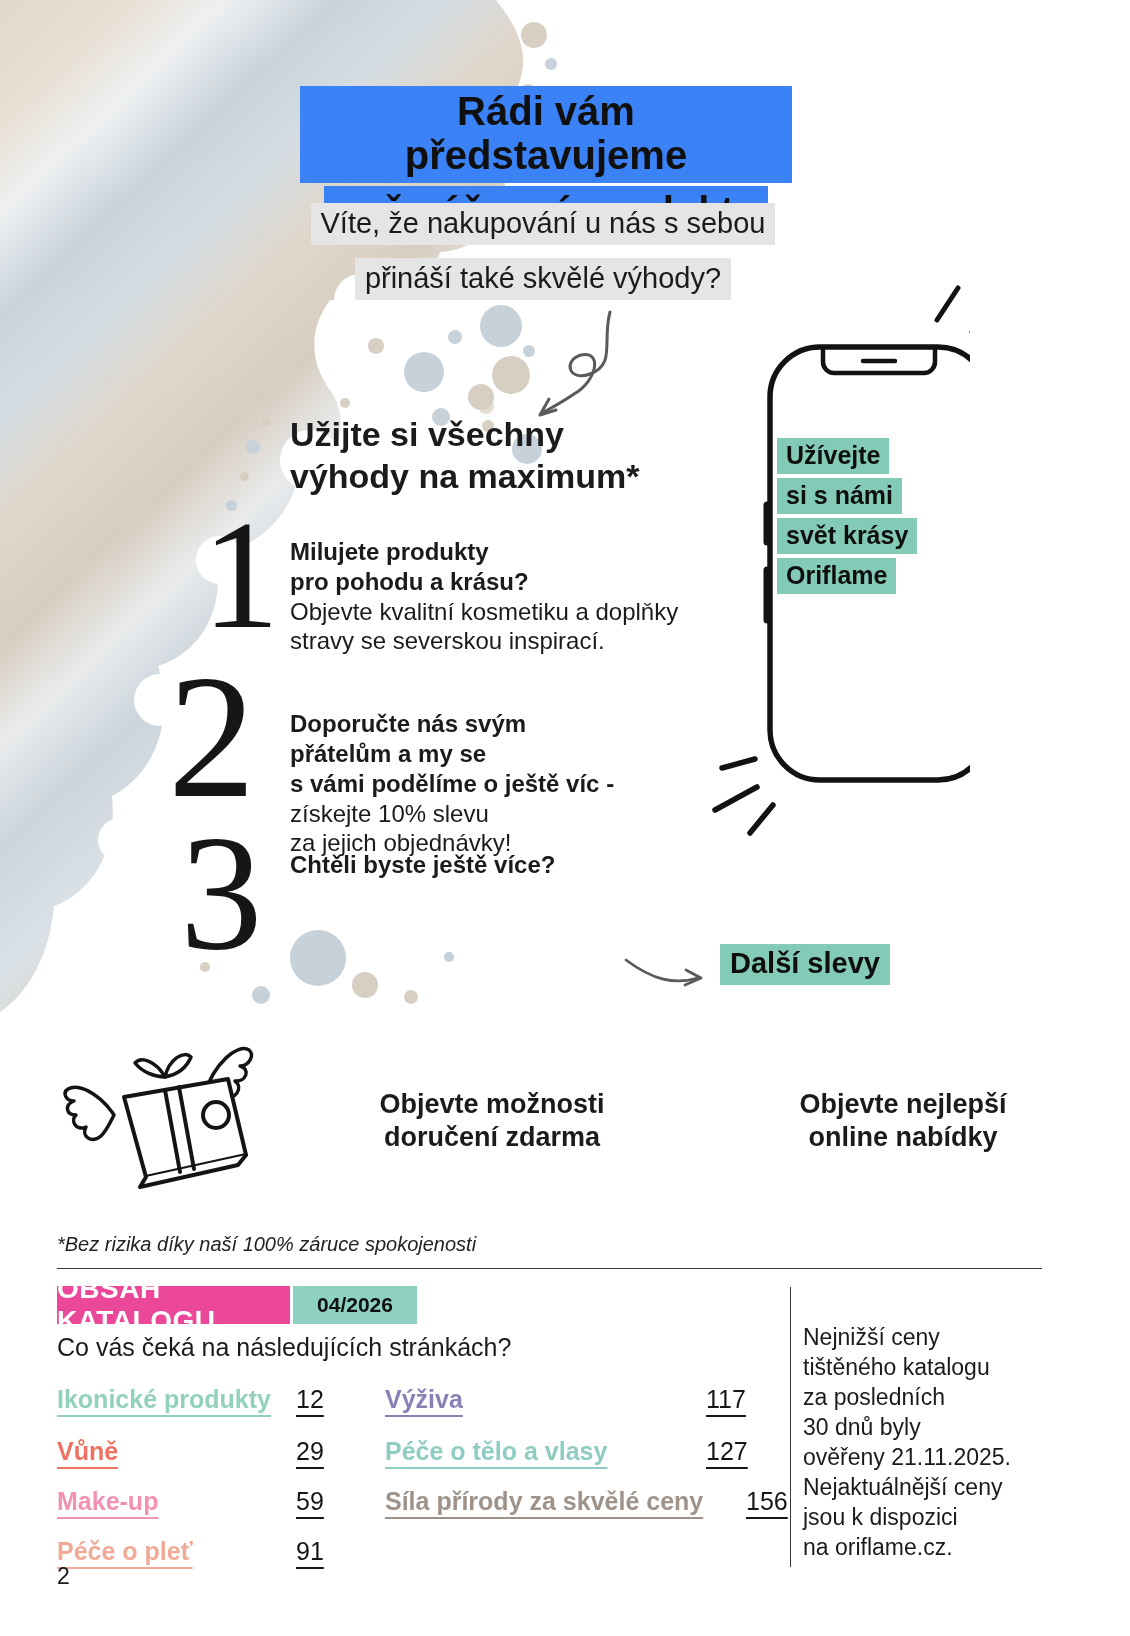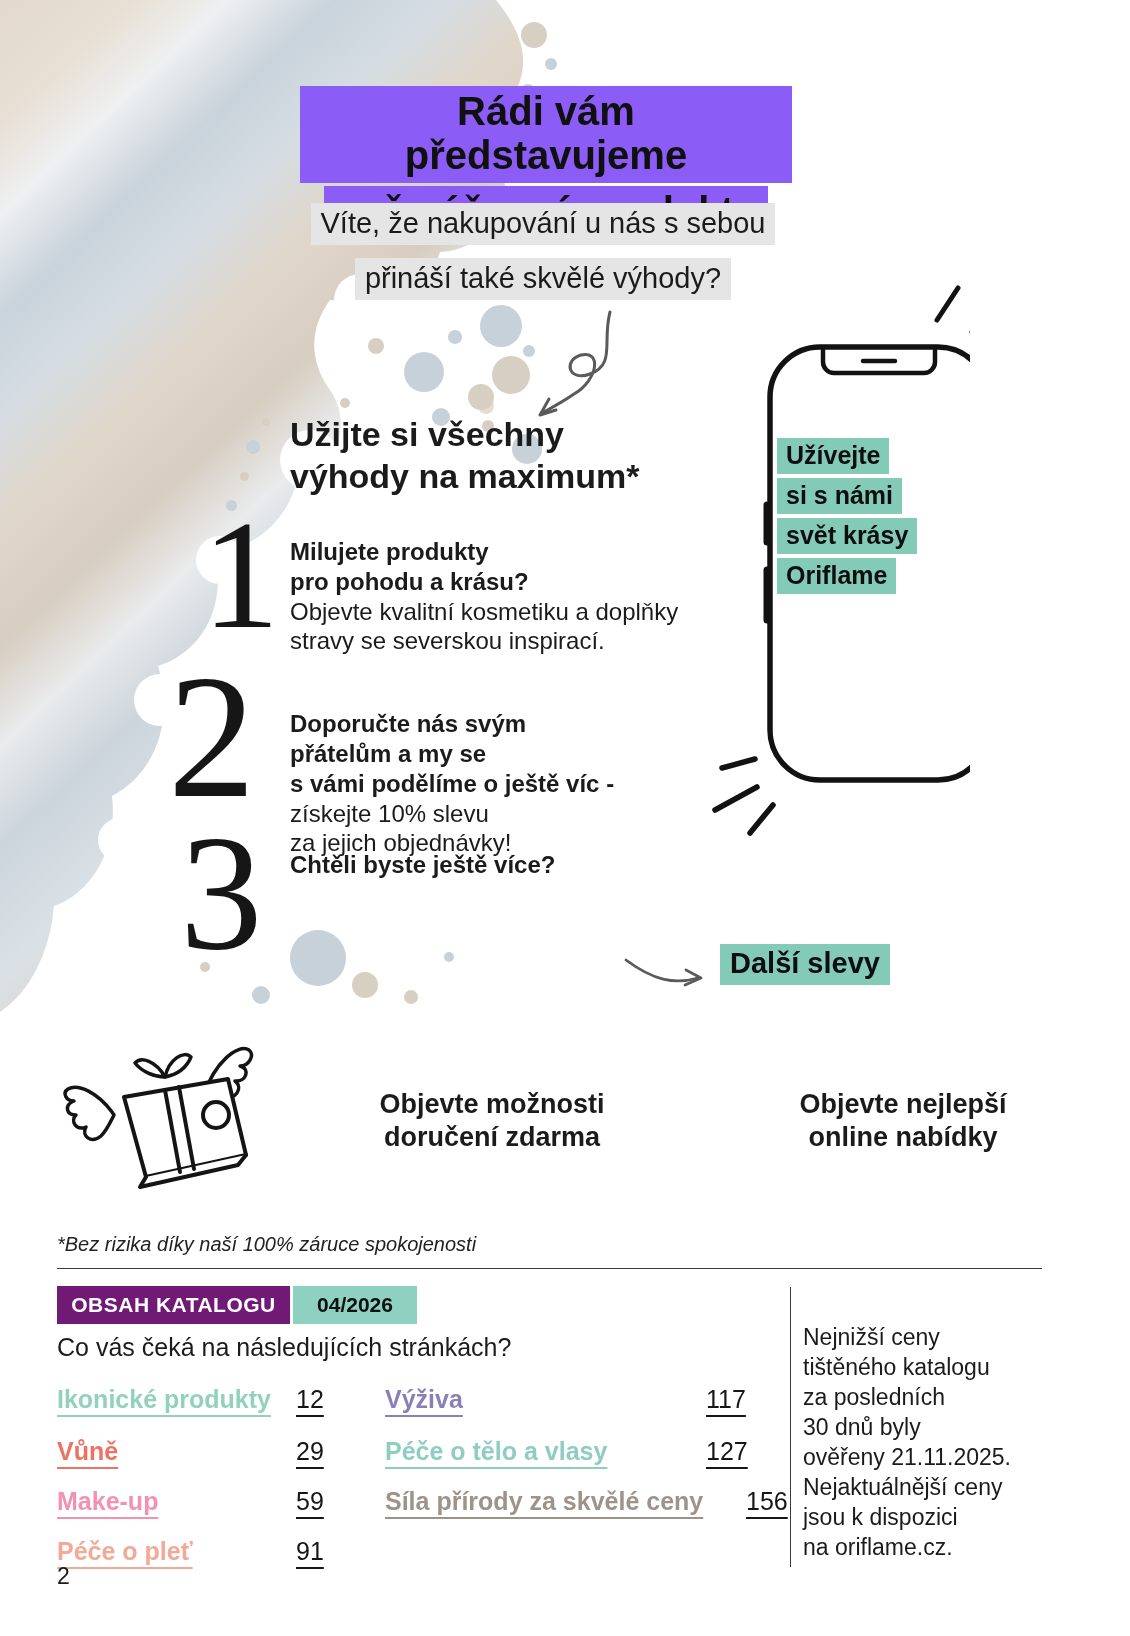--- a/index.html
+++ b/index.html
@@ -6,21 +6,21 @@
   .page{position:relative;width:1130px;height:1636px;margin:0 auto;background:#fff;
         font-family:"Liberation Sans",sans-serif;color:#1b1b1b;overflow:hidden;}
   .abs{position:absolute;}
   
   .dot{position:absolute;border-radius:50%;}
   .d-beige{background:#d8cfc3;}
   .d-blue{background:#c7d1d9;}
   .d-light{background:#e4ddd2;}
   
   .headline{left:300px;top:86px;width:492px;text-align:center;}
-  .headline .chip{display:inline-block;background:#8b5cf6;color:#101010;
+  .headline .chip{display:inline-block;background:#3b82f6;color:#101010;
       font-size:40px;font-weight:700;line-height:1.1;padding:3px 12px 6px;margin-bottom:3px;}
   .subtitle{left:282px;top:196px;width:522px;text-align:center;font-size:29px;line-height:55px;}
   .subtitle .chip{background:#e5e5e5;padding:4px 10px 6px;}
   
   .benefits-heading{left:290px;top:413px;font-size:34px;font-weight:700;line-height:42px;white-space:pre-line;}
   .num{font-family:"Liberation Serif","DejaVu Serif",serif;font-weight:400;color:#161616;line-height:1;}
   .b-item{left:290px;width:420px;font-size:24px;}
   .b-bold{font-weight:700;line-height:30px;white-space:pre-line;}
   .b-text{font-weight:400;line-height:29px;white-space:pre-line;}
   
@@ -28,22 +28,22 @@
   .phone-text .chip{display:table;background:#83cab7;color:#0e0e0e;font-size:25px;font-weight:700;
       padding:3px 9px 4px;margin-bottom:4px;}
   .online-offer{left:720px;top:944px;}
   .online-offer .chip{display:table;background:#83cab7;color:#0e0e0e;font-size:29px;font-weight:700;
       padding:3px 10px 5px;margin-bottom:3px;}
   
   .feature{top:1088px;width:236px;text-align:center;font-size:27px;font-weight:700;line-height:33px;white-space:pre-line;}
   
   .footnote{left:57px;top:1233px;font-style:italic;font-size:20px;color:#222;}
   .rule{left:57px;top:1268px;width:985px;border-top:1.6px solid #3a3a3a;height:0;}
-  .badge-black{left:57px;top:1286px;width:233px;height:38px;background:#701a75;color:#fff;
-      font-size:21px;font-weight:700;display:flex;align-items:center;justify-content:center;letter-spacing:.5px;}
+  .badge-black{left:57px;top:1286px;width:233px;height:38px;background:#ec4899;color:#fff;
+      font-size:28px;font-weight:700;display:flex;align-items:center;justify-content:center;letter-spacing:.5px;}
   .badge-teal{left:293px;top:1286px;width:124px;height:38px;background:#8ed1c0;color:#101010;
       font-size:21px;font-weight:700;display:flex;align-items:center;justify-content:center;}
   .toc-intro{left:57px;top:1333px;font-size:25px;}
   .toc-link{font-size:25px;font-weight:700;text-decoration:underline;text-underline-offset:7px;
       text-decoration-thickness:2px;cursor:pointer;}
   .toc-page{font-size:25px;color:#161616;text-decoration:underline;text-underline-offset:7px;
       text-decoration-thickness:2px;cursor:pointer;}
   .vdivider{left:790px;top:1287px;height:280px;width:0;border-left:1.6px solid #3a3a3a;}
   .price-note{left:803px;top:1322px;width:240px;font-size:23px;line-height:30px;white-space:pre-line;}
   .page-num{left:57px;top:1563px;font-size:23px;}

